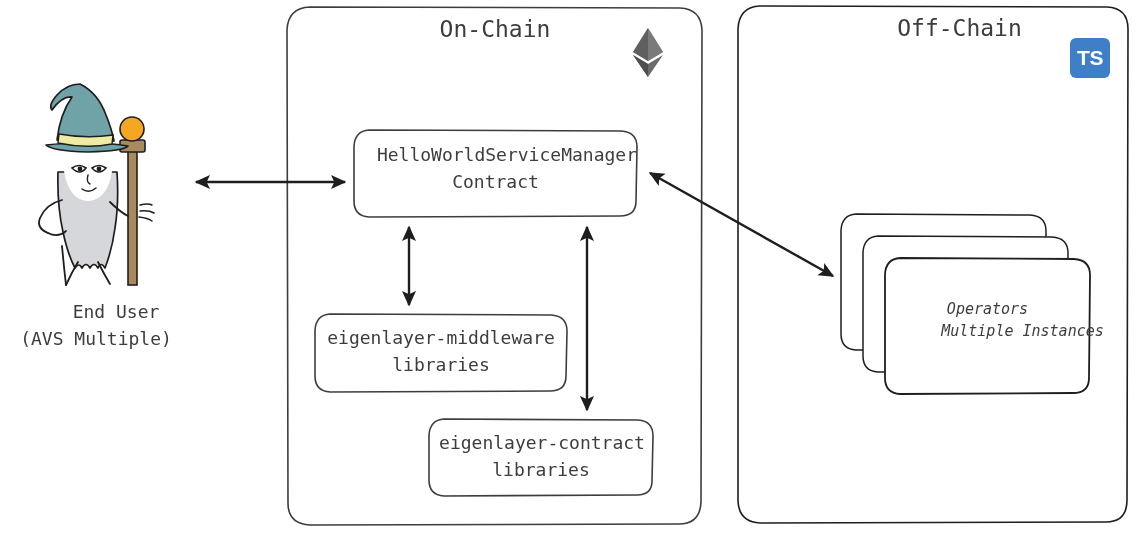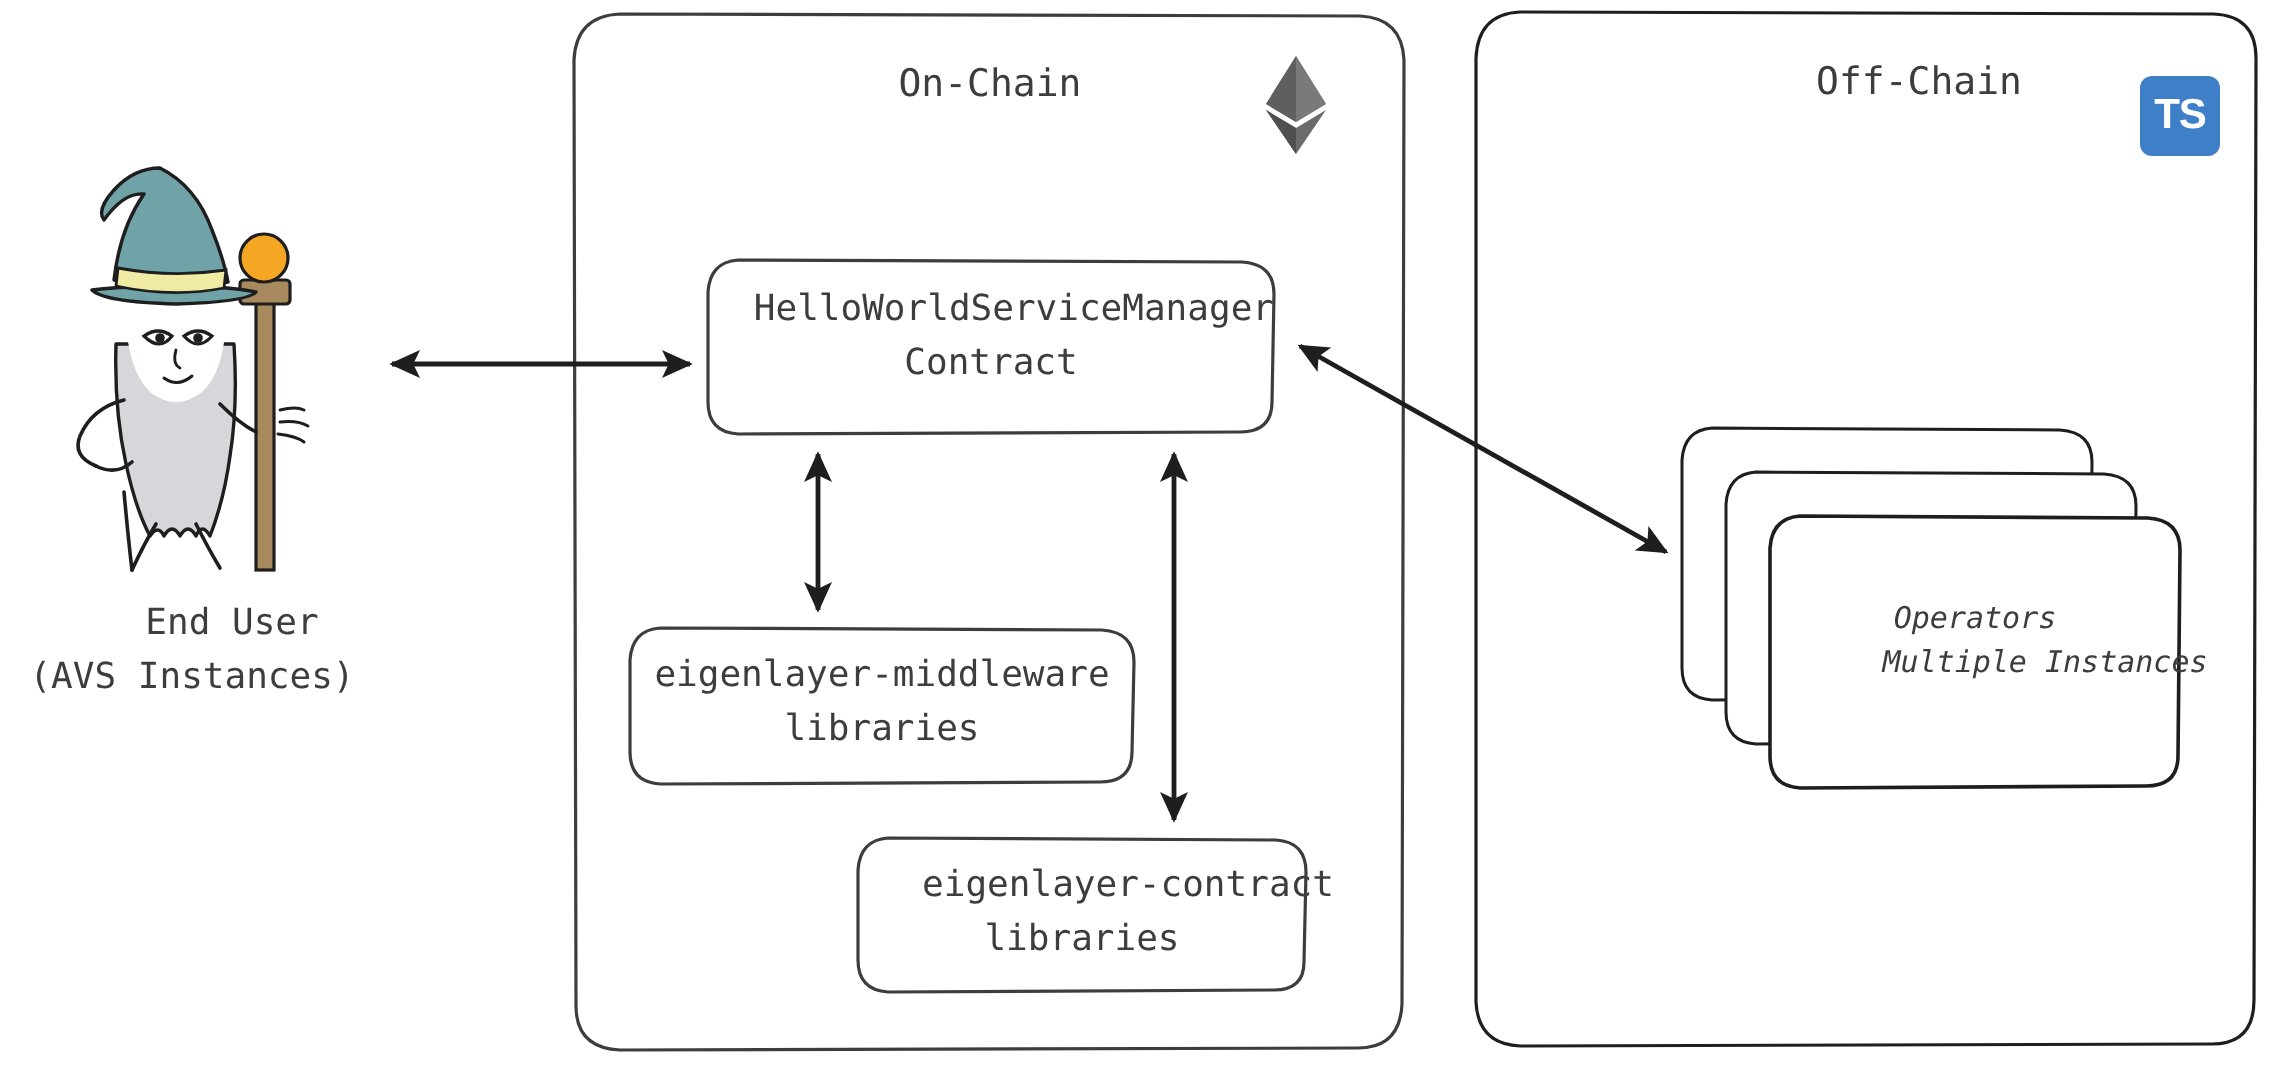--- a/index.html
+++ b/index.html
@@ -27,22 +27,21 @@
   .txt {
     position: absolute;
     font-family: "DejaVu Sans Mono", "Liberation Mono", monospace;
     color: #3d3d3d;
     text-align: center;
     line-height: 1.32;
     white-space: pre;
     letter-spacing: 0px;
   }
   .panel-title {
-    font-size: 19px;
-    margin-top: 16px;
+    font-size: 23px;
   }
   .node-label {
     font-size: 18px;
   }
   .user-label {
     font-size: 18px;
   }
   .op-label {
     font-size: 15px;
     font-style: italic;
@@ -164,22 +163,22 @@
   <div class="txt panel-title" style="left:738px; top:13px; width:443px;">Off-Chain</div>
 
   <div class="ts-logo" style="left:1070px; top:22px; width:40px; height:40px; font-size:21px;">TS</div>
 
   <div class="txt node-label" style="left:354px; top:143px; width:283px;text-align:right;">HelloWorldServiceManager</div>
   <div class="txt node-label" style="left:354px; top:170px; width:283px;">Contract</div>
 
   <div class="txt node-label" style="left:315px; top:326px; width:252px;">eigenlayer-middleware</div>
   <div class="txt node-label" style="left:315px; top:353px; width:252px;">libraries</div>
 
-  <div class="txt node-label" style="left:438px; top:431px; width:252px;">eigenlayer-contract</div>
+  <div class="txt node-label" style="left:416px; top:431px; width:252px;">eigenlayer-contract</div>
   <div class="txt node-label" style="left:429px; top:458px; width:224px;">libraries</div>
 
   <div class="txt op-label" style="left:885px; top:300px; width:205px;">Operators</div>
   <div class="txt op-label" style="left:920px; top:322px; width:205px;">Multiple Instances</div>
 
   <div class="txt user-label" style="left:0px; top:300px; width:192px;margin-left:20px;">End User</div>
-  <div class="txt user-label" style="left:0px; top:327px; width:192px;">(AVS Instances)</div>
+  <div class="txt user-label" style="left:0px; top:327px; width:192px;">(AVS Multiple)</div>
 
 </div>
 
 </body></html>

